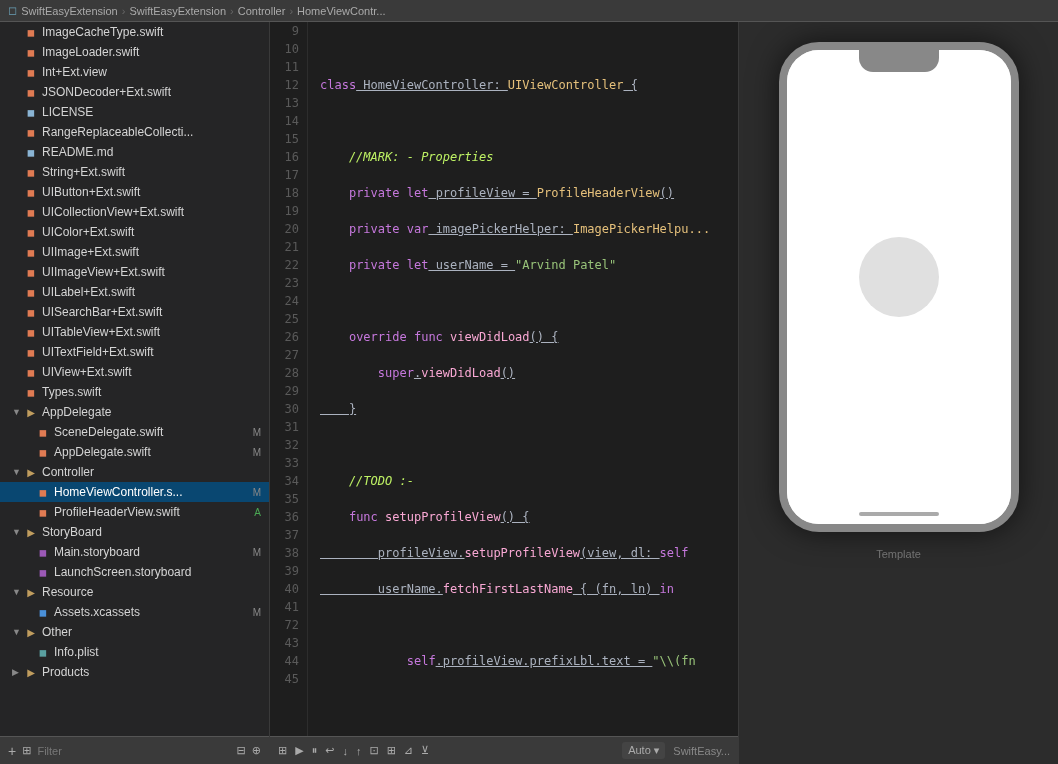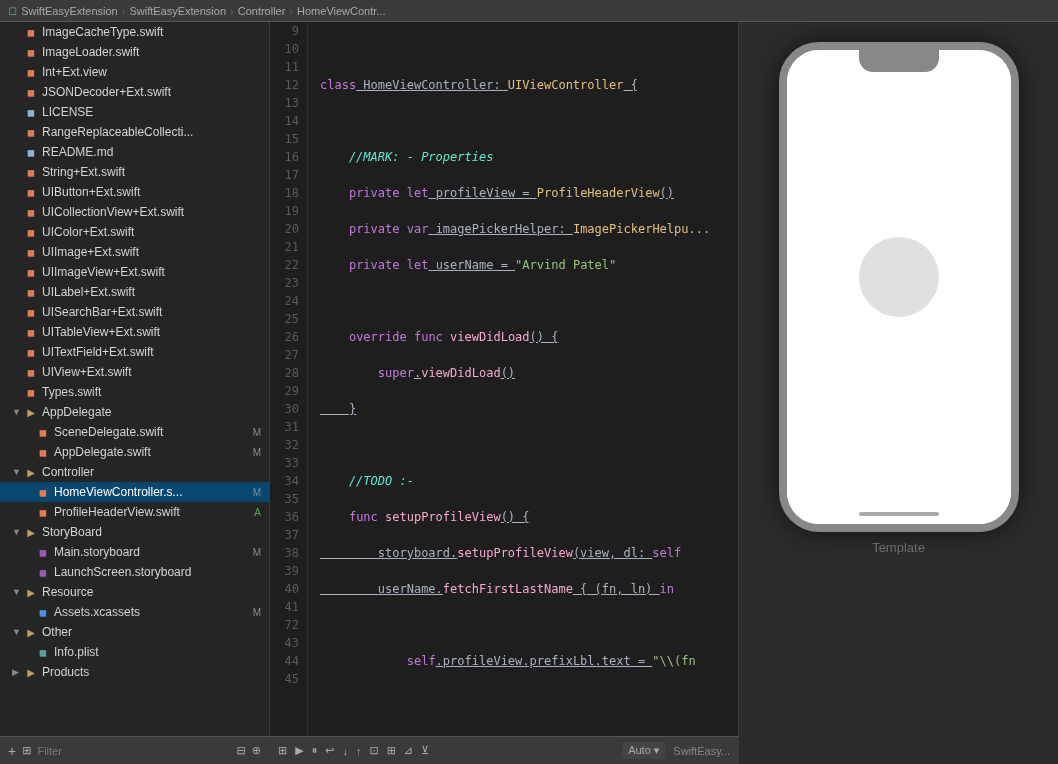--- a/index.html
+++ b/index.html
@@ -166,21 +166,21 @@
       overflow: auto;
       white-space: pre;
     }
 
     .code-line { display: block; }
 
     
     .kw { color: #c678dd; } 
     .type { color: #e5c07b; } 
     .str { color: #98c379; } 
-    .comment { color: #5eead4; font-style: italic; } 
+    .comment { color: #bef264; font-style: italic; } 
     .fn { color: #f9a8d4; } 
     .prop { color: #abb2bf; text-decoration: underline; }
 
     
     .editor-bottom {
       height: 28px;
       background: #3a3a3a;
       border-top: 1px solid #555;
       display: flex;
       align-items: center;
@@ -276,22 +276,22 @@
     }
 
     .home-bar-line {
       width: 80px;
       height: 4px;
       background: #aaa;
       border-radius: 2px;
     }
 
     .right-panel-label {
-      margin-top: 8px;
-      font-size: 13px;
+      margin-top: 16px;
+      font-size: 11px;
       color: #777;
     }
   </style>
 </head>
 <body>
 
 <div class="top-bar">
   <span style="color:#6a9fb5;">◻</span>
   <div class="breadcrumb">
     <span>SwiftEasyExtension</span>
@@ -554,21 +554,21 @@
 <span class="code-line">    <span class="kw">private</span> <span class="kw">let</span><span class="prop"> profileView = </span><span class="type">ProfileHeaderView</span><span class="prop">()</span></span>
 <span class="code-line">    <span class="kw">private</span> <span class="kw">var</span><span class="prop"> imagePickerHelper: </span><span class="type">ImagePickerHelpu...</span></span>
 <span class="code-line">    <span class="kw">private</span> <span class="kw">let</span><span class="prop"> userName = </span><span class="str">"Arvind Patel"</span></span>
 <span class="code-line"> </span>
 <span class="code-line">    <span class="kw">override</span> <span class="kw">func</span> <span class="fn">viewDidLoad</span><span class="prop">() {</span></span>
 <span class="code-line">        <span class="kw">super</span><span class="prop">.</span><span class="fn">viewDidLoad</span><span class="prop">()</span></span>
 <span class="code-line"><span class="prop">    }</span></span>
 <span class="code-line"> </span>
 <span class="code-line"><span class="comment">    //TODO :-</span></span>
 <span class="code-line">    <span class="kw">func</span> <span class="fn">setupProfileView</span><span class="prop">() {</span></span>
-<span class="code-line"><span class="prop">        storyboard.</span><span class="fn">setupProfileView</span><span class="prop">(view, dl: </span><span class="kw">self</span></span>
+<span class="code-line"><span class="prop">        profileView.</span><span class="fn">setupProfileView</span><span class="prop">(view, dl: </span><span class="kw">self</span></span>
 <span class="code-line"><span class="prop">        userName.</span><span class="fn">fetchFirstLastName</span><span class="prop"> { (fn, ln) </span><span class="kw">in</span></span>
 <span class="code-line"> </span>
 <span class="code-line">            <span class="kw">self</span><span class="prop">.profileView.prefixLbl.text = </span><span class="str">"\\(fn</span></span>
 
 
 
 
 
 
 

